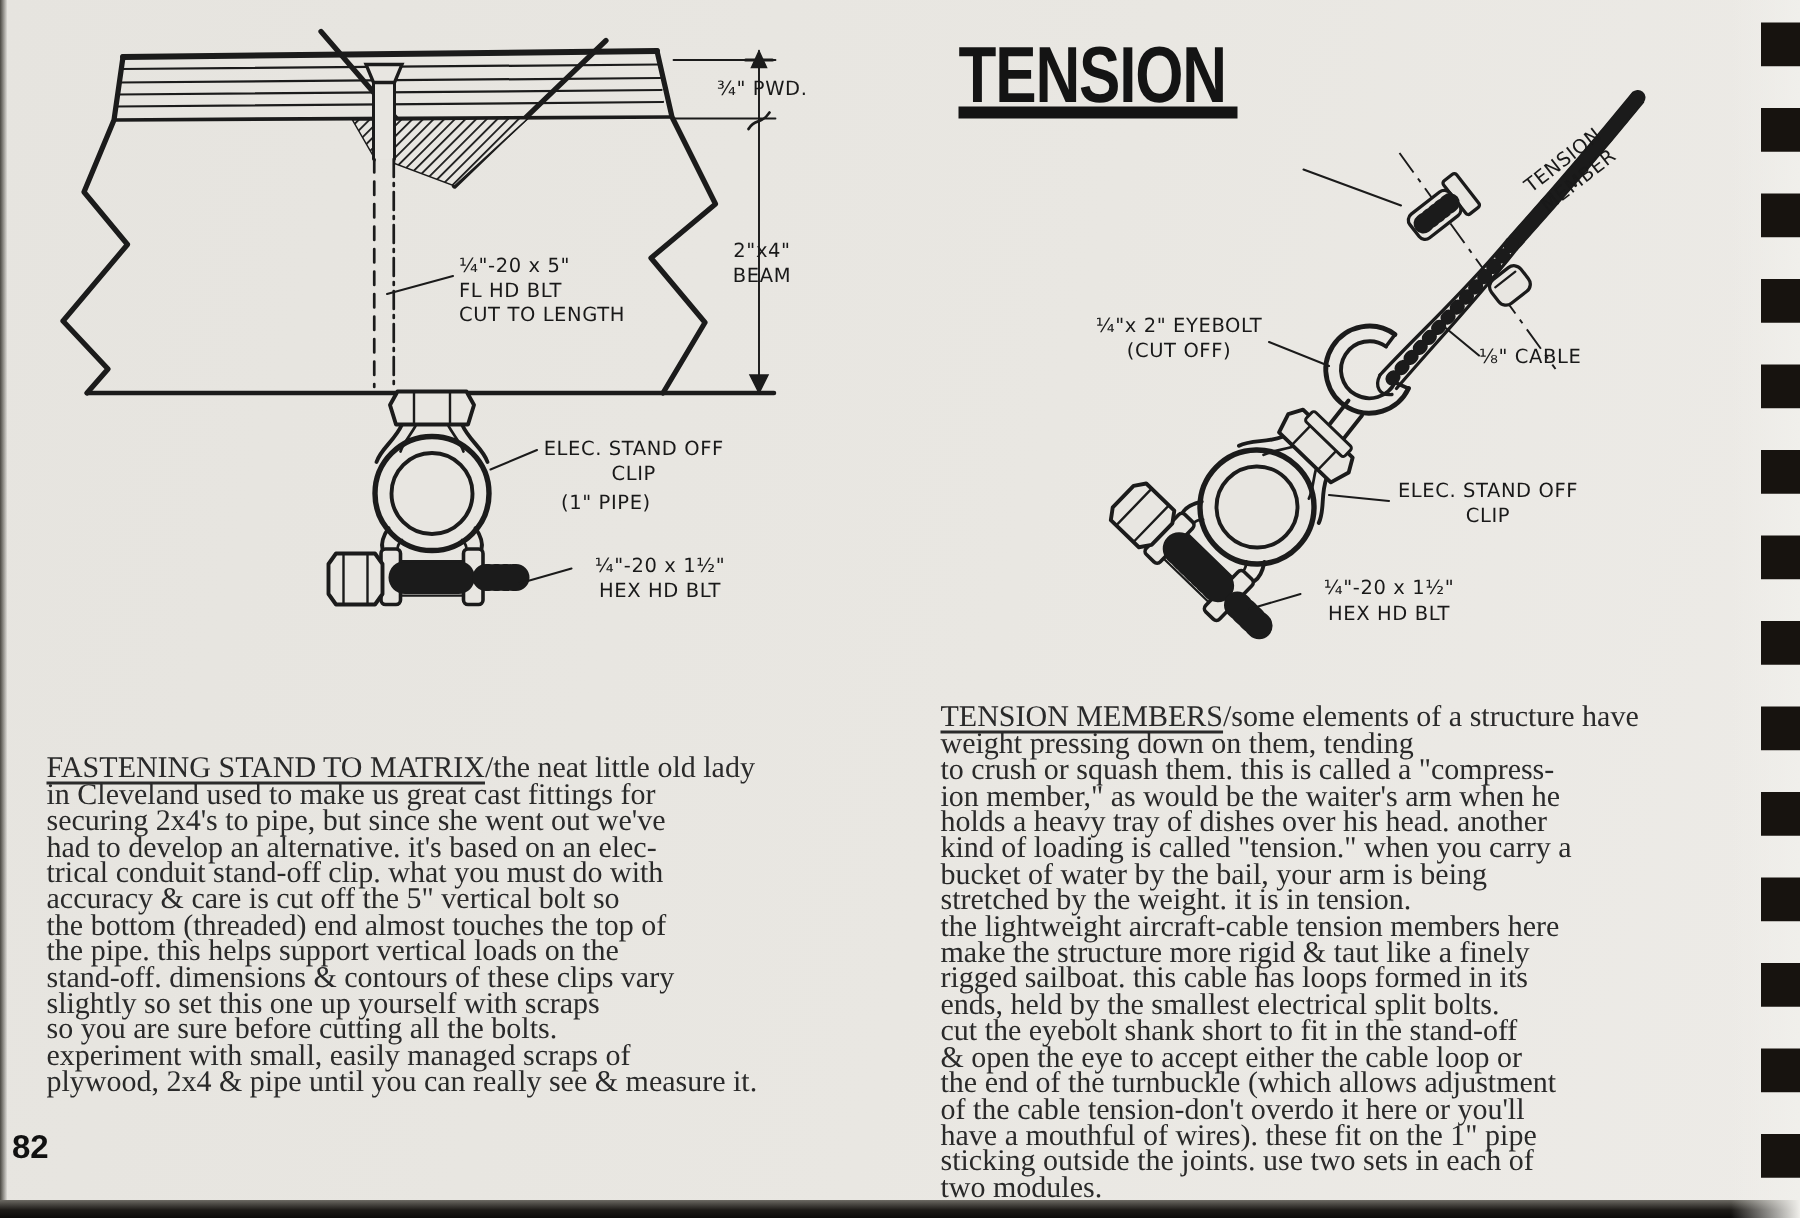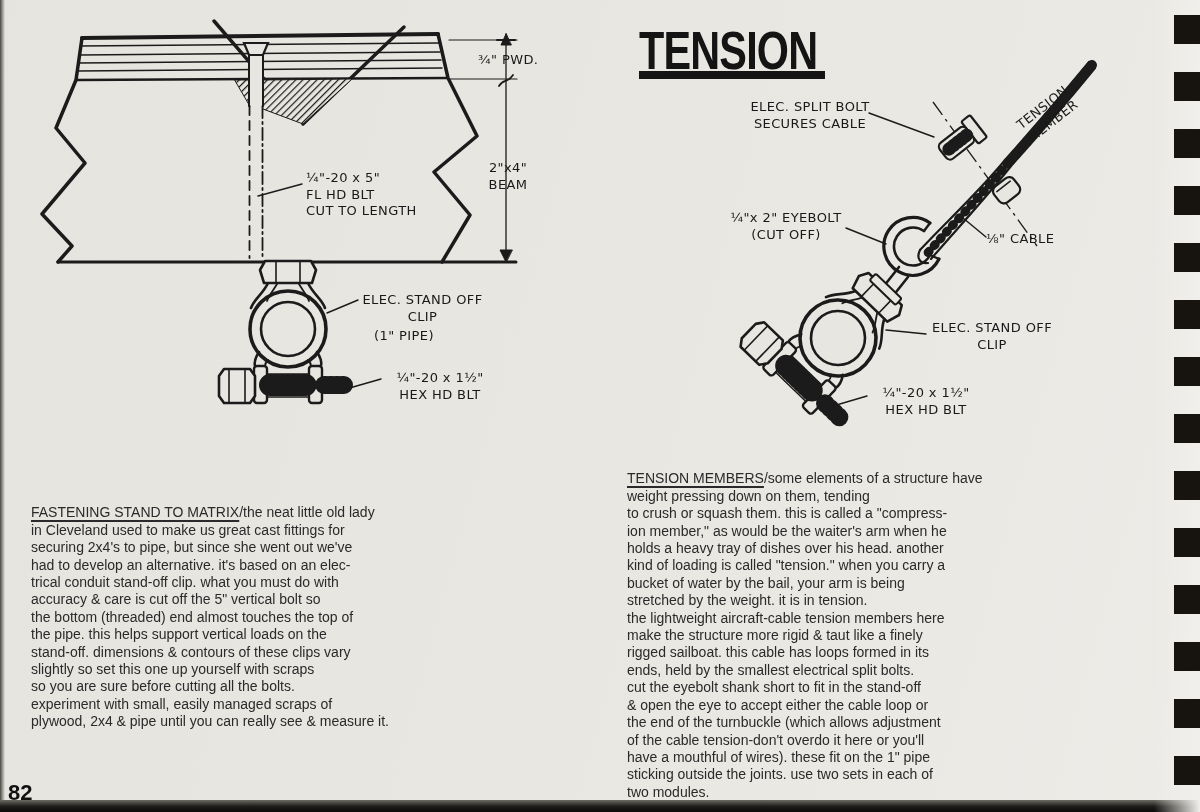--- a/index.html
+++ b/index.html
@@ -13,24 +13,24 @@
   .title { position:absolute; left:639px; top:24px; font-family:"Liberation Sans",sans-serif;
            font-weight:700; font-size:53px; line-height:1; color:#141414; letter-spacing:-1px; }
   .title .tstretch { display:inline-block; transform:scaleX(0.78); transform-origin:left center; }
   .title-bar { position:absolute; left:639px; top:71px; width:186px; height:8px; background:#141414; }
   
   .hand { position:absolute; font-family:"DejaVu Sans",sans-serif; font-size:13px; line-height:1.28;
           letter-spacing:0.4px; color:#191919; white-space:pre-line; }
   .hand.center { text-align:center; }
   .hand.rot { transform:rotate(-38deg); transform-origin:center center; }
   
-  .type { position:absolute; font-family:Liberation Sans, sans-serif;
-          font-size:14px; line-height:17.4px; color:#2a2a2a; white-space:pre-line; }
+  .type { position:absolute; font-family:Liberation Serif, serif;
+          font-size:20px; line-height:17.4px; color:#2a2a2a; white-space:pre-line; }
   .type .head { text-decoration:underline; text-underline-offset:3px; text-decoration-thickness:1.5px; }
-  .pagenum { position:absolute; left:8px; top:780px; font-family:"Liberation Sans",sans-serif;
+  .pagenum { position:absolute; left:8px; top:752px; font-family:"Liberation Sans",sans-serif;
              font-weight:700; font-size:22px; color:#111; }
   
   .left-edge { position:absolute; left:0; top:0; bottom:0; width:5px;
                background:linear-gradient(to right,#4a4842,rgba(0,0,0,0)); }
   .bottom-edge { position:absolute; left:0; bottom:0; width:100%; height:12px;
                  background:linear-gradient(to bottom,#6b6962 0%,#1d1b18 55%,#0c0b0a 100%); }
   .binding { position:absolute; right:0; top:0; bottom:0; width:46px;
              background:linear-gradient(to right,rgba(236,234,230,0),#f0efeb); }
   .teeth { position:absolute; right:0; top:0; bottom:0; width:26px;
            background-image:linear-gradient(to bottom,#17130f 0,#17130f 29px,rgba(0,0,0,0) 29px);
@@ -179,22 +179,20 @@
 BEAM</div>
   <div class="hand" style="left:306px;top:170px;width:140px">¼"-20 x 5"
 FL HD BLT
 CUT TO LENGTH</div>
   <div class="hand center" style="left:360px;top:292px;width:125px">ELEC. STAND OFF
 CLIP</div>
   <div class="hand" style="left:374px;top:328px;width:90px">(1" PIPE)</div>
   <div class="hand center" style="left:384px;top:370px;width:112px">¼"-20 x 1½"
 HEX HD BLT</div>
 
-  <div class="hand center" style="left:745px;top:99px;width:130px">ELEC. SPLIT BOLT
-SECURES CABLE</div>
   <div class="hand center rot" style="left:1002px;top:98px;width:92px">TENSION
 MEMBER</div>
   <div class="hand center" style="left:726px;top:210px;width:120px">¼"x 2" EYEBOLT
 (CUT OFF)</div>
   <div class="hand" style="left:986px;top:231px;width:90px">⅛" CABLE</div>
   <div class="hand center" style="left:928px;top:320px;width:128px">ELEC. STAND OFF
 CLIP</div>
   <div class="hand center" style="left:870px;top:385px;width:112px">¼"-20 x 1½"
 HEX HD BLT</div>
 

